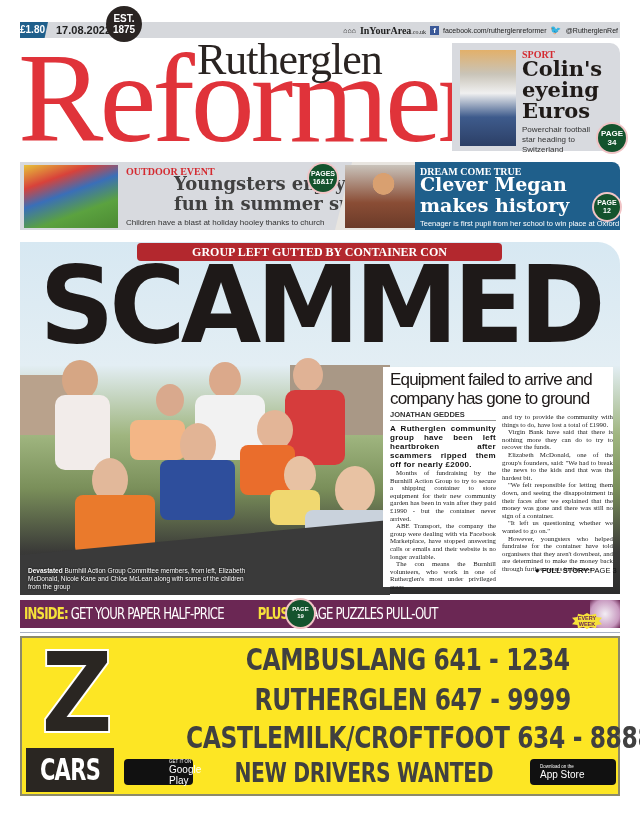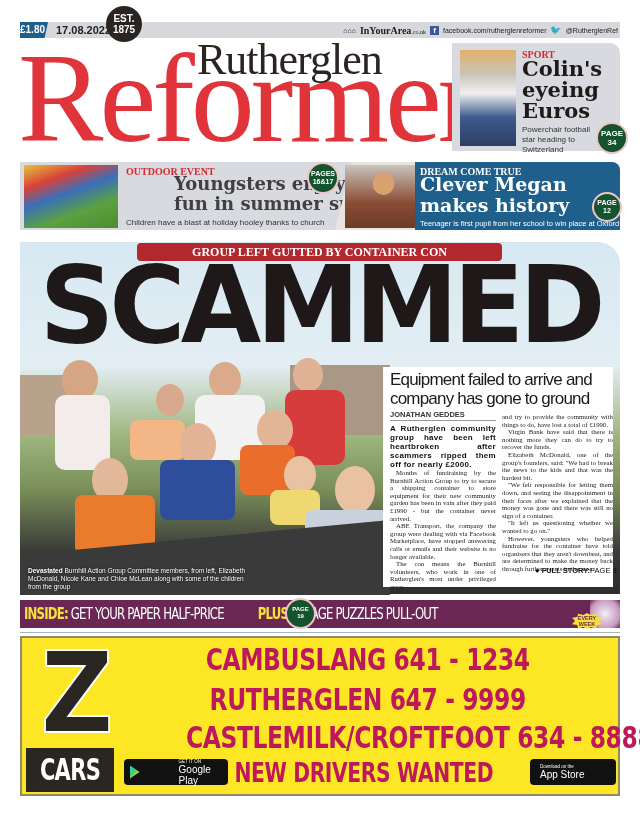--- a/index.html
+++ b/index.html
@@ -70,28 +70,28 @@
   .inside-badge { left: 287px; top: 600px; width: 27px; height: 27px; font-size: 6px; line-height: 7px; padding-top: 6px; }
   .puzzle { left: 590px; top: 600px; width: 30px; height: 28px; background: radial-gradient(circle,#f3eef4 0%,#c89ac0 70%,#6b2754 100%); }
   .every { left: 572px; top: 613px; width: 30px; height: 16px; background: #f6e13a; color: #6b2754; font-size: 5.5px; font-weight: bold; text-align: center; line-height: 6px; padding-top: 2px; clip-path: polygon(50% 0,62% 12%,80% 5%,82% 25%,100% 30%,90% 50%,100% 70%,82% 75%,80% 95%,62% 88%,50% 100%,38% 88%,20% 95%,18% 75%,0 70%,10% 50%,0 30%,18% 25%,20% 5%,38% 12%); }
   .rule { left: 20px; top: 632px; width: 600px; height: 1px; background: #a9b2c3; }
 
   
   .ad { left: 20px; top: 636px; width: 600px; height: 160px; background: #fde624; border: 2px solid #8d8a6a; }
   .z-letter { left: 37px; top: 645px; width: 68px; height: 96px; font-family: "DejaVu Sans", sans-serif; font-weight: bold; font-size: 112px; line-height: 96px; color: #2a2622; text-align: center; -webkit-text-stroke: 2px #fff; transform: scaleX(0.9); }
   .cars-box { left: 26px; top: 748px; width: 88px; height: 44px; background: #2a2622; color: #fff; font-family: "DejaVu Sans", sans-serif; font-weight: bold; font-size: 30px; line-height: 44px; text-align: center; letter-spacing: -1px; }
   .cars-box span { display: inline-block; transform: scaleX(0.7); }
-  .ad-line { left: 120px; width: 495px; text-align: center; font-family: "DejaVu Sans", sans-serif; font-weight: bold; color: #be185d; letter-spacing: -0.5px; white-space: nowrap; }
+  .ad-line { left: 120px; width: 495px; text-align: right; font-family: "DejaVu Sans", sans-serif; font-weight: bold; color: #404040; letter-spacing: -0.5px; white-space: nowrap; }
   .ad-line span { display: inline-block; transform: scaleX(0.78); }
   .line1 { top: 642px; font-size: 30px; line-height: 36px; }
   .line2 { top: 682px; font-size: 30px; line-height: 36px; }
   .line3 { top: 720px; font-size: 30px; line-height: 36px; }
   .line4 { left: 198px; width: 330px; top: 758px; font-size: 26px; line-height: 30px; }
   .store { top: 759px; height: 26px; background: #111; border-radius: 4px; color: #fff; display: flex; align-items: center; gap: 4px; padding: 0 6px; }
-  .gp { left: 124px; width: 104px; gap: 39px; }
+  .gp { left: 124px; width: 69px; gap: 39px; }
   .as { left: 530px; width: 86px; }
   .store .small { font-size: 4.5px; line-height: 5px; }
   .store .big { font-size: 10px; line-height: 11px; }
   .gp-icon { width: 12px; height: 13px; background: linear-gradient(135deg,#2ec5f2 0%,#34d36b 40%,#f8c21a 70%,#ea4435 100%); clip-path: polygon(0 0,100% 50%,0 100%); }
   .apple-icon { font-size: 13px; line-height: 13px; }
 </style>
 </head>
 <body>
 
 <div class="abs topbar"></div>

